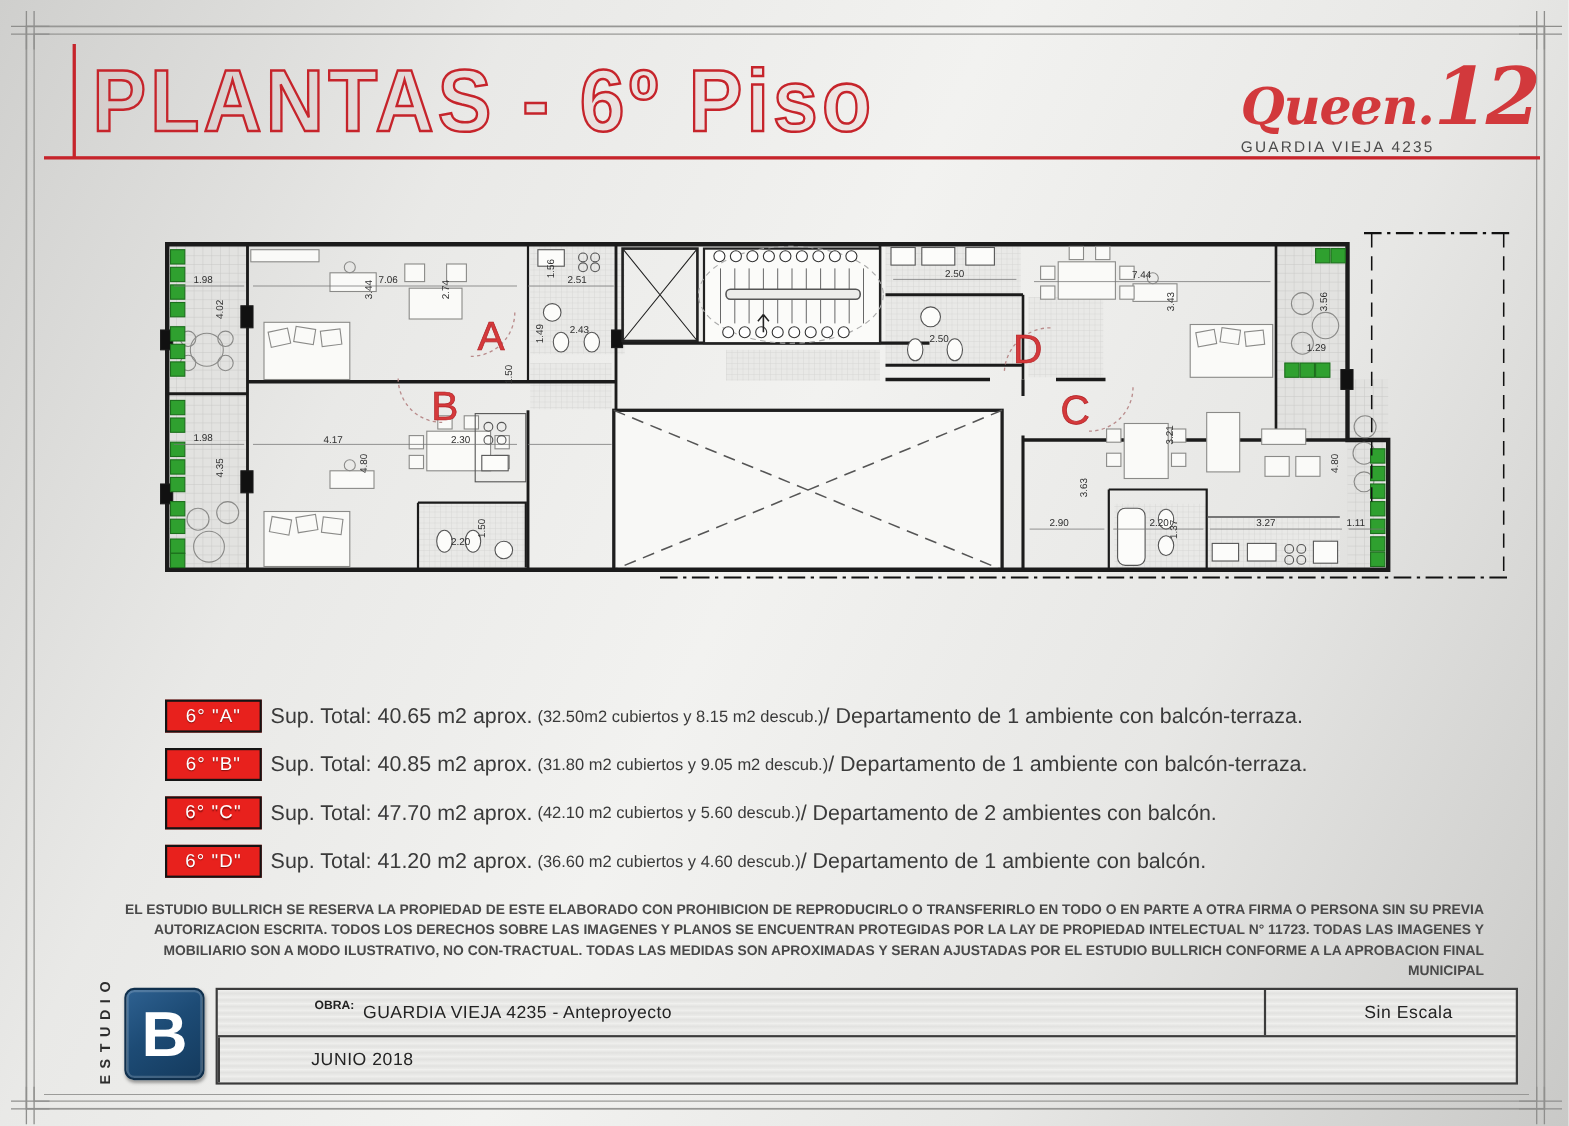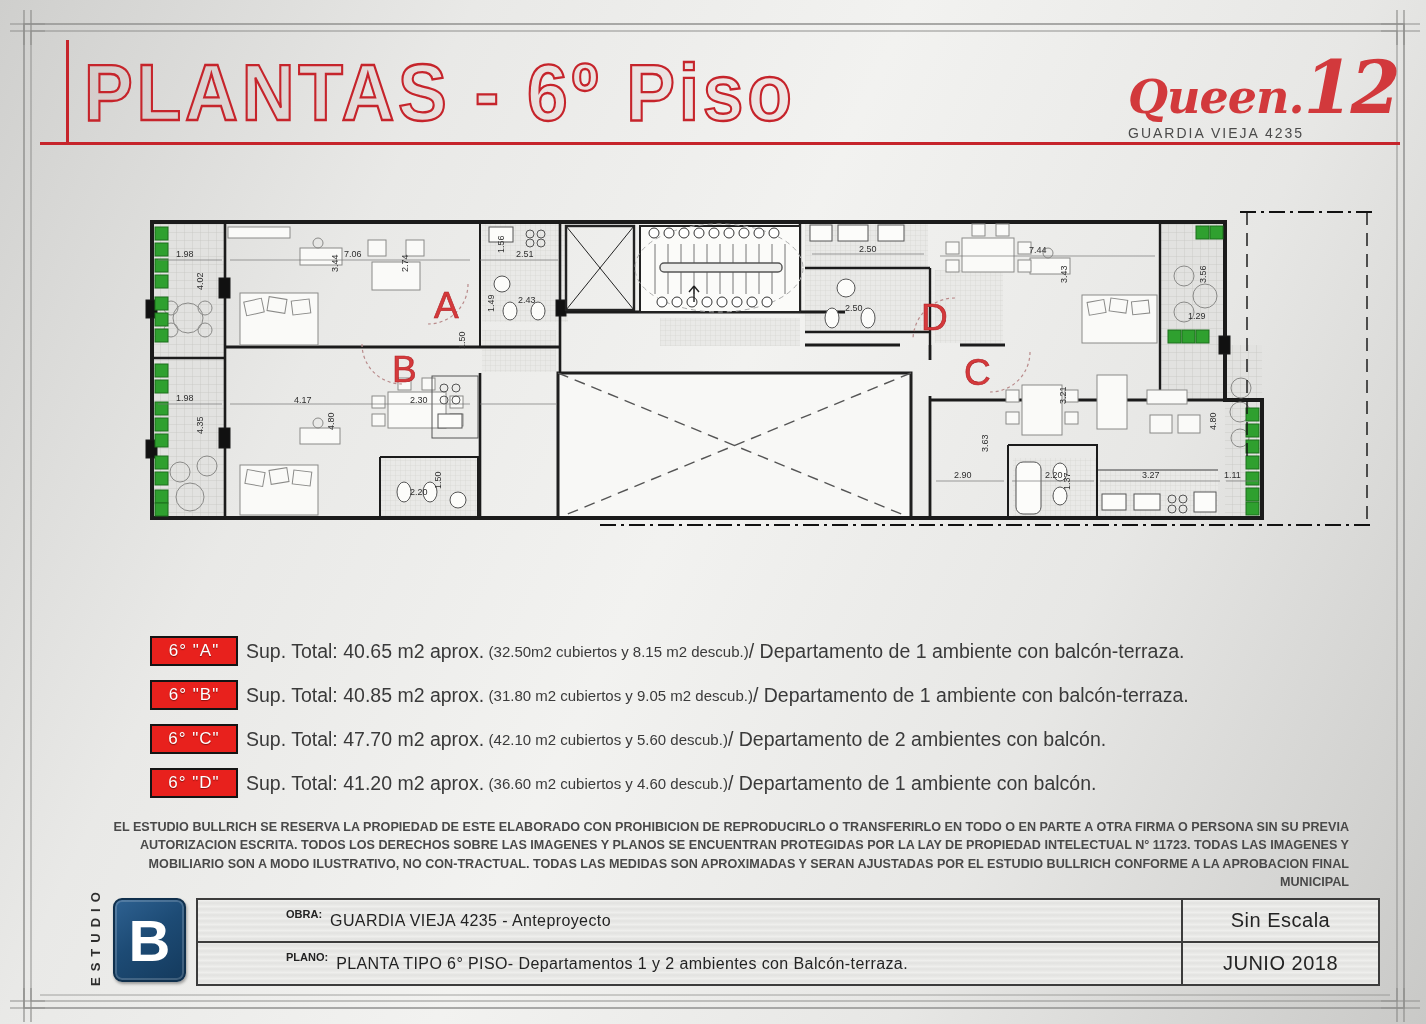--- a/index.html
+++ b/index.html
@@ -53,21 +53,21 @@
   .tblock{
     left:196px;top:898px;width:1184px;height:88px;border:2px solid #3c3c3c;box-sizing:border-box;
     background:repeating-linear-gradient(180deg,#f1f1ef 0px,#e2e2e0 3px,#ececea 6px);
     display:flex;flex-direction:column;
   }
   .trow{flex:1;display:flex;align-items:stretch;}
   .trow + .trow{border-top:2px solid #3c3c3c;}
   .tcell-main{flex:1;display:flex;align-items:center;padding-left:88px;}
   .tlabel{font-size:11px;font-weight:bold;color:#222;margin-right:8px;align-self:flex-start;margin-top:8px;}
   .tvalue{font-size:16px;color:#232323;letter-spacing:.4px;}
-  .tcell-right{flex:0 0 195px;border-left:2px solid #3c3c3c;display:flex;align-items:center;justify-content:center;font-size:20px;color:#232323;letter-spacing:.5px;}
+  .tcell-right{flex:0 0 195px;border-left:2px solid #3c3c3c;display:flex;align-items:center;justify-content:center;font-size:16px;color:#232323;letter-spacing:.5px;padding-left:32px;}
   
   .dim{font-family:"Liberation Sans",sans-serif;font-size:9px;fill:#2e2e2e;}
   .unit{font-family:"Liberation Sans",sans-serif;font-size:37px;fill:#d5393b;stroke:#b02025;stroke-width:.6;}
 </style>
 </head>
 <body>
 
 <svg class="abs" style="left:0;top:0;" width="1426" height="1024" viewBox="0 0 1426 1024">
   <g stroke="#979795" stroke-width="1.6" fill="none">
     <rect x="24" y="24" width="1380" height="984"></rect>
@@ -415,19 +415,15 @@
 
 <div class="abs tblock">
   <div class="trow">
     <div class="tcell-main">
       <span class="tlabel">OBRA:</span>
       <span class="tvalue">GUARDIA VIEJA 4235 - Anteproyecto</span>
     </div>
     <div class="tcell-right">Sin Escala</div>
   </div>
   <div class="trow">
-    <div class="tcell-main">
-      <span class="tlabel">PLANO:</span>
-      <span class="tvalue">PLANTA TIPO 6° PISO- Departamentos  1 y 2 ambientes con Balcón-terraza.</span>
-    </div>
     <div class="tcell-right">JUNIO 2018</div>
   </div>
 </div>
 
 </body></html>

